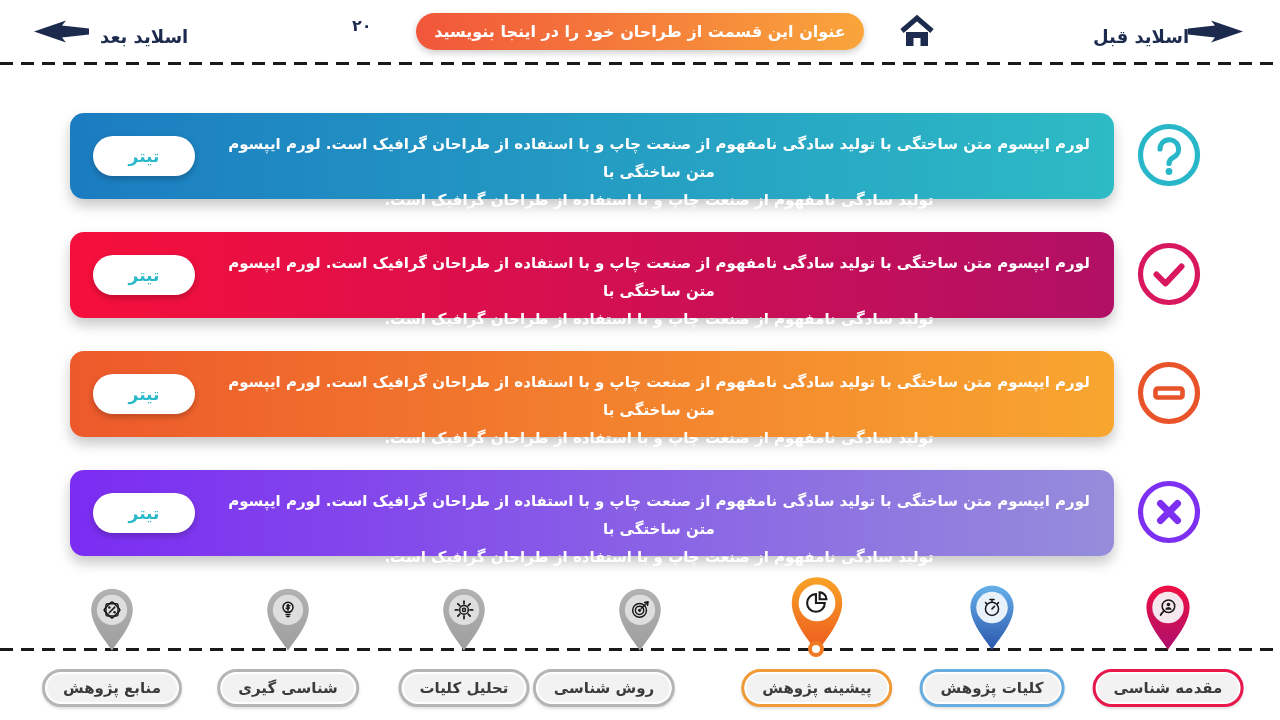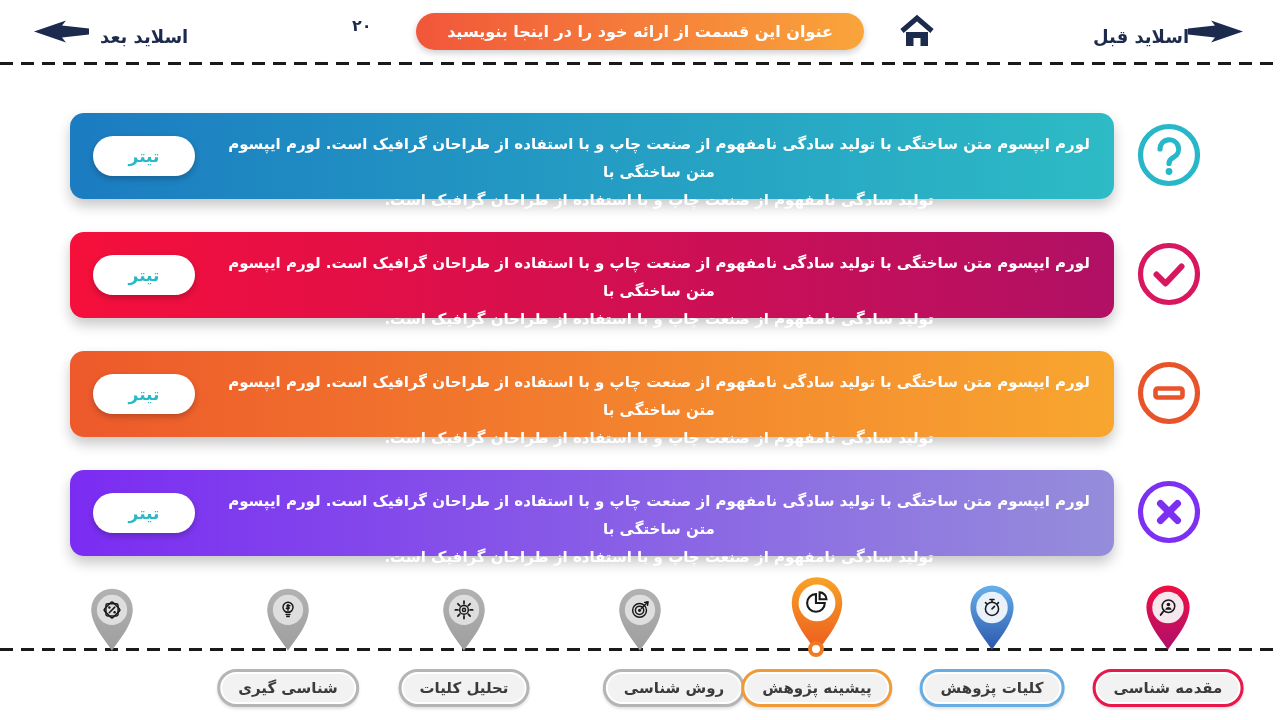--- a/index.html
+++ b/index.html
@@ -65,21 +65,21 @@
 
   <div class="arrow arrow-next">
     <svg width="56" height="23" viewBox="0 0 56 23">
         <polygon points="55,8.5 28,5.5 32,0.5 0,11.5 32,22.5 28,17.5 55,14.5"></polygon>
       </svg>
   </div>
   <div class="nav-label label-next">اسلاید بعد</div>
 
   <div class="page-num">۲۰</div>
 
-  <div class="title-pill">عنوان این قسمت از ارائه خود را در اینجا بنویسید</div>
+  <div class="title-pill">عنوان این قسمت از طراحان خود را در اینجا بنویسید</div>
 
   <div class="home-btn">
     <svg width="40" height="36" viewBox="0 0 40 36">
       <path class="roof" d="M5 17 L20 4 L35 17"></path>
       <path class="body" d="M9 18 H31 V32 H23.5 V24 H16.5 V32 H9 Z"></path>
     </svg>
   </div>
 
   <div class="nav-label label-prev">اسلاید قبل</div>
   <div class="arrow arrow-prev">
@@ -283,20 +283,21 @@
         <circle class="gl" cx="11.5" cy="9.5" r="7"></circle>
         <path class="gl2" d="M6.5 14.5 L2.8 19.2"></path>
         <circle class="glf" cx="11.5" cy="7.6" r="2"></circle>
         <path class="glf" d="M7.8 13.4 a3.8 3.8 0 0 1 7.4 0 Z"></path>
       </g>
     </svg>
   </div>
 
   <div class="ring-marker"></div>
 
+  <div class="nav-pill" style="left: 112px; --accent: #b5b5b5;">منابع پژوهش</div>
   <div class="nav-pill" style="left: 288px; --accent: #b5b5b5;">شناسی گیری</div>
   <div class="nav-pill" style="left: 464px; --accent: #b5b5b5;">تحلیل کلیات</div>
-  <div class="nav-pill" style="left: 674px; --accent: #b5b5b5;">روش شناسی</div>
+  <div class="nav-pill" style="left: 604px; --accent: #b5b5b5;">روش شناسی</div>
   <div class="nav-pill" style="left: 817px; --accent: #f09a38;">پیشینه پژوهش</div>
   <div class="nav-pill" style="left: 992px; --accent: #68ace0;">کلیات پژوهش</div>
   <div class="nav-pill" style="left: 1168px; --accent: #e8184b;">مقدمه شناسی</div>
 
 </div>
 
 </body></html>

